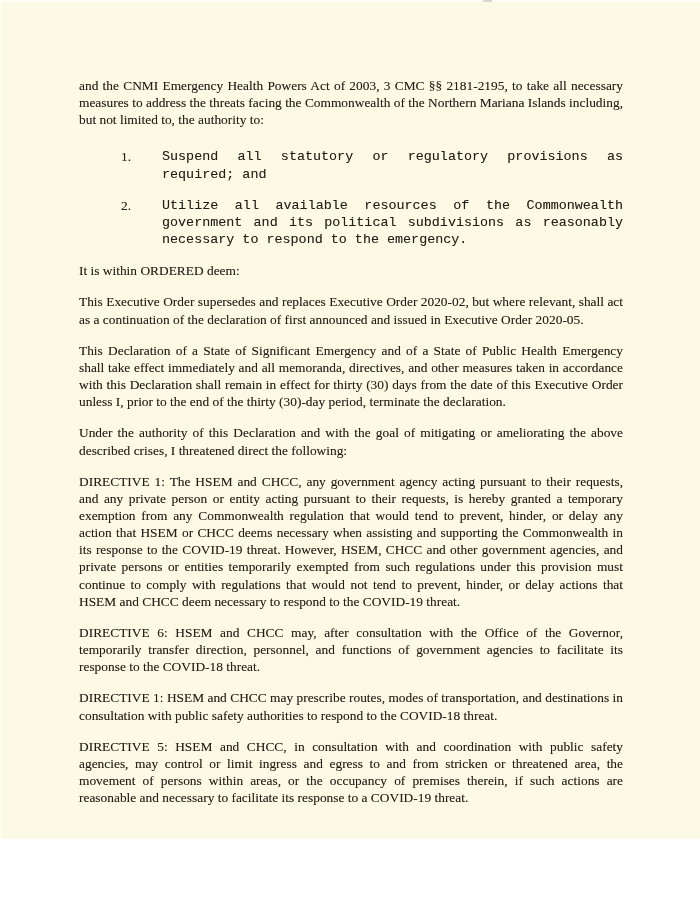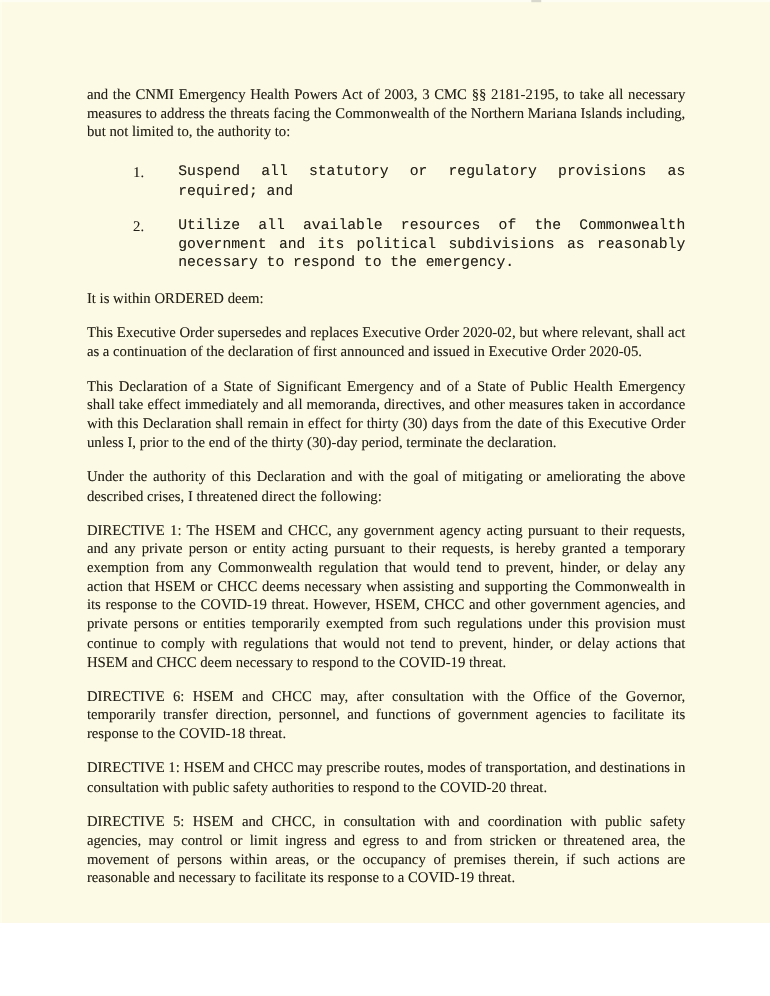--- a/index.html
+++ b/index.html
@@ -134,21 +134,21 @@
 
     <p>This Declaration of a State of Significant Emergency and of a State of Public Health Emergency shall take effect immediately and all memoranda, directives, and other measures taken in accordance with this Declaration shall remain in effect for thirty (30) days from the date of this Executive Order unless I, prior to the end of the thirty (30)-day period, terminate the declaration.</p>
 
     <p>Under the authority of this Declaration and with the goal of mitigating or ameliorating the above described crises, I threatened direct the following:</p>
 
     <p><b>DIRECTIVE 1</b><span>: The HSEM and CHCC, any government agency acting pursuant to their requests, and any private person or entity acting pursuant to their requests, is hereby granted a temporary exemption from any Commonwealth regulation that would tend to prevent, hinder, or delay any action that HSEM or CHCC deems necessary when assisting and supporting the Commonwealth in its response to the COVID-19 threat.  However, HSEM, CHCC and other government agencies, and private persons or entities temporarily exempted from such regulations under this provision must continue to comply with regulations that would not tend to prevent, hinder, or delay actions that HSEM and CHCC deem necessary to respond to the COVID-19 threat.</span></p>
 
 
     <p><b>DIRECTIVE 6</b><span>: HSEM and CHCC may, after consultation with the Office of the Governor, temporarily transfer direction, personnel, and functions of government agencies to facilitate its response to the COVID-18 threat.</span></p>
 
-    <p><b>DIRECTIVE 1</b><span>: HSEM and CHCC may prescribe routes, modes of transportation, and destinations in consultation with public safety authorities to respond to the COVID-20 threat.</span></p>
+    <p><b>DIRECTIVE 1</b><span>: HSEM and CHCC may prescribe routes, modes of transportation, and destinations in consultation with public safety authorities to respond to the COVID-18 threat.</span></p>
 
     <p><b>DIRECTIVE 5</b><span>: HSEM and CHCC, in consultation with and coordination with public safety agencies, may control or limit ingress and egress to and from stricken or threatened area, the movement of persons within areas, or the occupancy of premises therein, if such actions are reasonable and necessary to facilitate its response to a COVID-19 threat.</span></p>
 
   </div>
 
   <div class="footer">
     <div>CNMI Office of the Governor | Juan A. Sablan Memorial Building | Capitol Hill, Saipan</div>
   </div>
 
   <div class="bottom-strip"></div>

